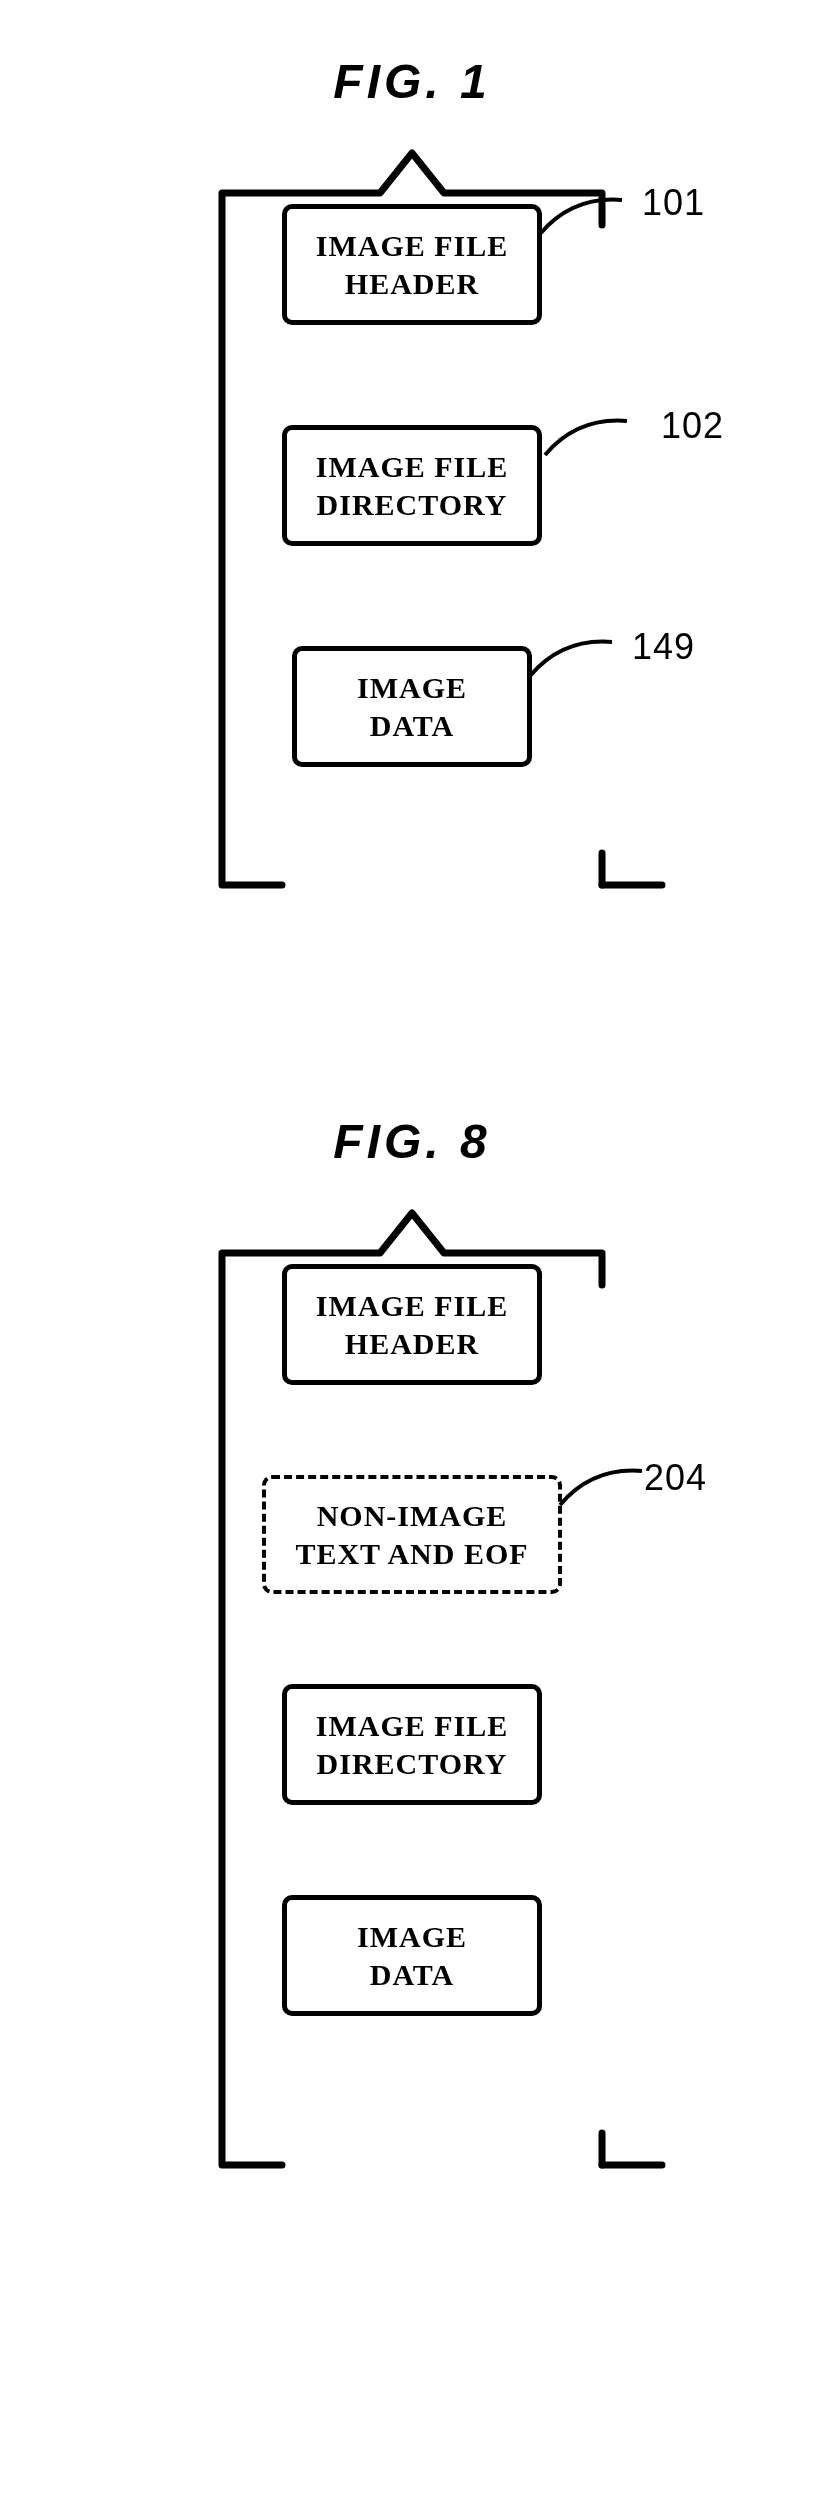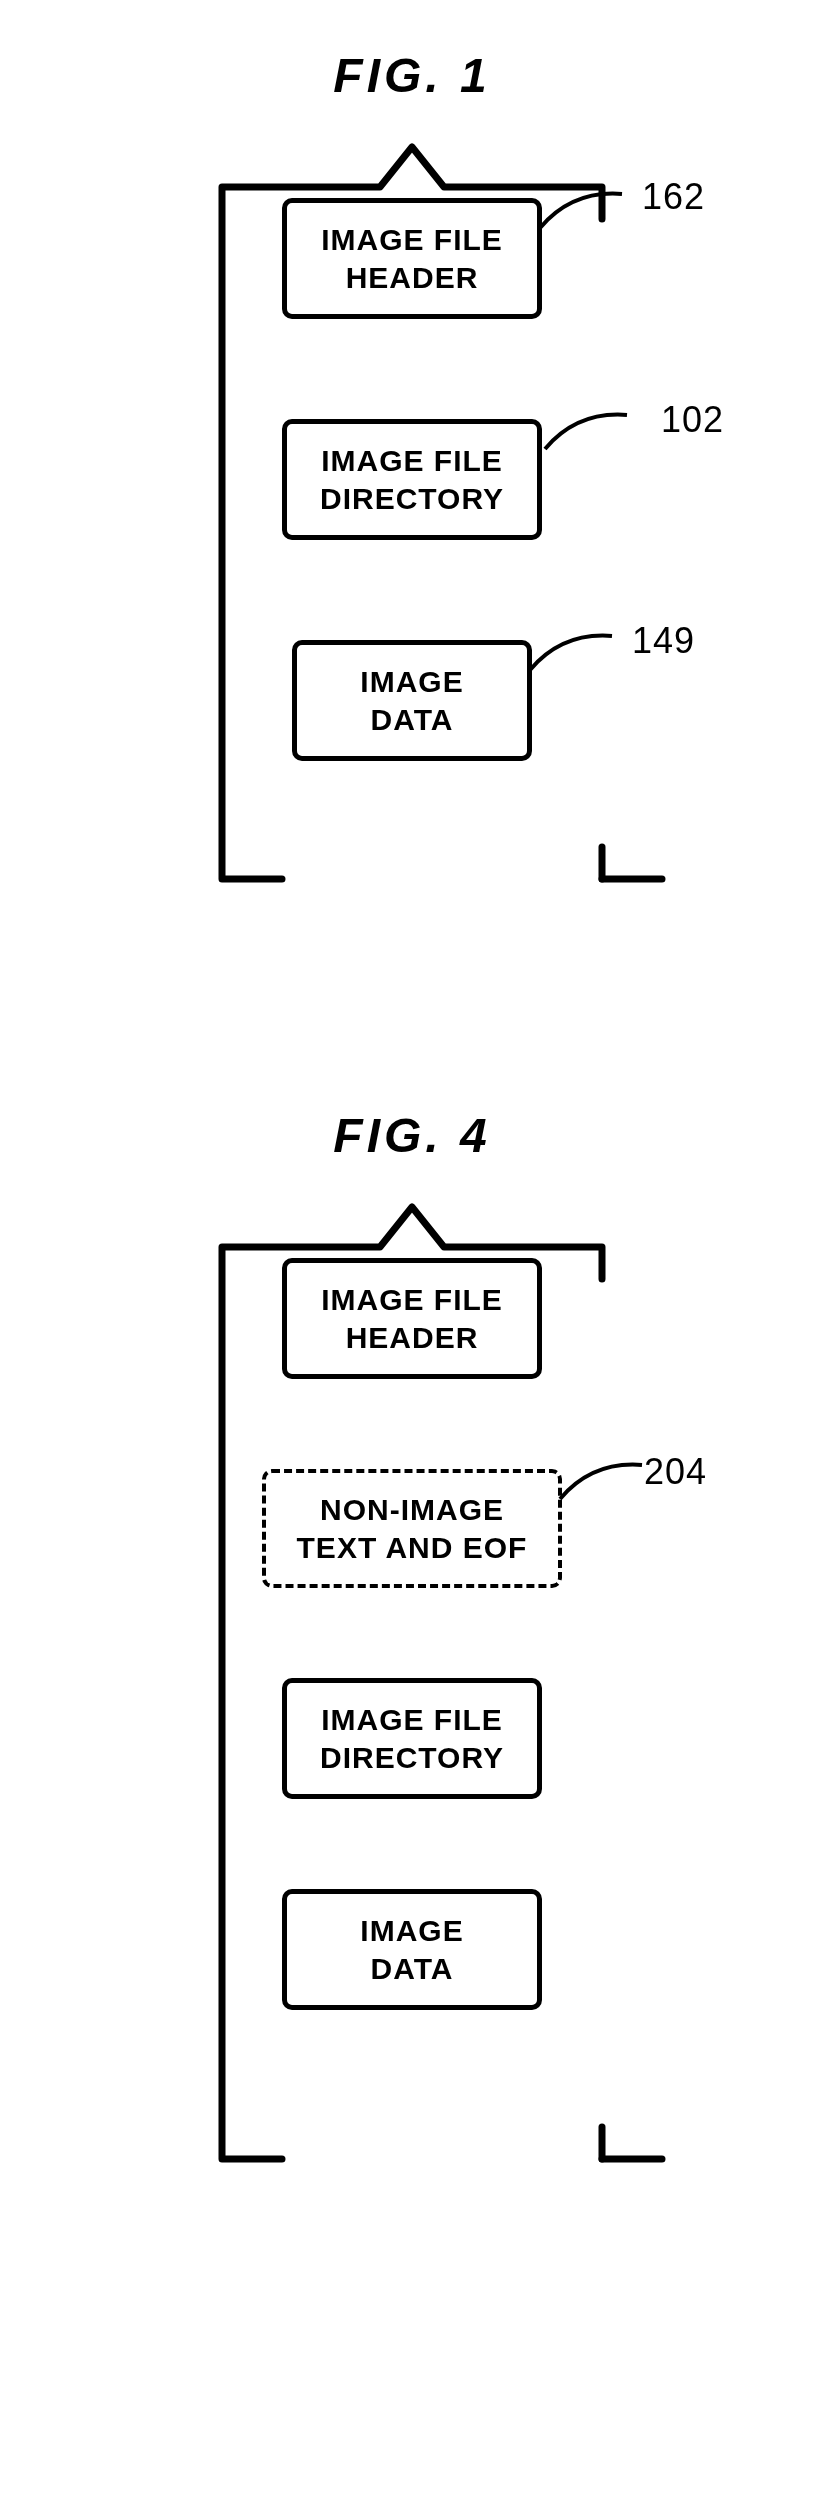--- a/index.html
+++ b/index.html
@@ -9,21 +9,21 @@
     background: #ffffff;
     font-family: "Arial", "Helvetica", sans-serif;
     width: 824px;
   }
   .page {
     width: 824px;
     padding: 40px 0 80px 0;
   }
   .figure {
     position: relative;
-    margin: 8px auto 160px auto;
+    margin: 14px auto 160px auto;
     width: 640px;
   }
   .fig-title {
     text-align: center;
     font-style: italic;
     font-weight: bold;
     font-size: 48px;
     letter-spacing: 4px;
     margin-bottom: 6px;
   }
@@ -46,20 +46,21 @@
     border-radius: 10px;
     padding: 18px 22px;
     text-align: center;
     font-weight: 600;
     font-size: 30px;
     line-height: 1.25;
     letter-spacing: 1px;
     background: #fff;
     white-space: pre-line;
     min-width: 260px;
+    font-family: Liberation Serif, serif;
   }
   .block.dashed {
     border-style: dashed;
     border-width: 4px;
   }
   .block.wide { min-width: 300px; }
   .callout {
     position: absolute;
     font-size: 36px;
     font-weight: 500;
@@ -89,21 +90,21 @@
       <path d="M 470 770 L 470 738" fill="none" stroke="#000" stroke-width="7" stroke-linecap="round"></path>
     </svg>
 
     <div class="stack" style="top:150px; gap:100px;">
       <div style="position:relative;">
         <div class="block">IMAGE FILE
 HEADER</div>
         <svg style="position:absolute; left:250px; top:-18px;" width="120" height="60">
           <path d="M 8 48 Q 40 10 90 14" fill="none" stroke="#000" stroke-width="4"></path>
         </svg>
-        <div class="callout" style="left:360px; top:-22px;">162</div>
+        <div class="callout" style="left:360px; top:-22px;">101</div>
       </div>
       <div style="position:relative;">
         <div class="block">IMAGE FILE
 DIRECTORY</div>
         <svg style="position:absolute; left:255px; top:-16px;" width="120" height="60">
           <path d="M 8 46 Q 40 8 90 12" fill="none" stroke="#000" stroke-width="4"></path>
         </svg>
         <div class="callout" style="left:379px; top:-20px;">102</div>
       </div>
       <div style="position:relative;">
@@ -111,21 +112,21 @@
 DATA</div>
         <svg style="position:absolute; left:230px; top:-16px;" width="120" height="60">
           <path d="M 8 46 Q 40 8 90 12" fill="none" stroke="#000" stroke-width="4"></path>
         </svg>
         <div class="callout" style="left:340px; top:-20px;">149</div>
       </div>
     </div>
   </div>
 
   <div class="figure" style="height:1120px;">
-    <div class="fig-title">FIG. 4</div>
+    <div class="fig-title">FIG. 8</div>
 
     <svg class="svg-bracket" width="560" height="1060" viewBox="0 0 560 1060">
       <path d="M 90 78
                L 248 78
                L 280 38
                L 312 78
                L 470 78
                L 470 110
                M 90 78
                L 90 990

